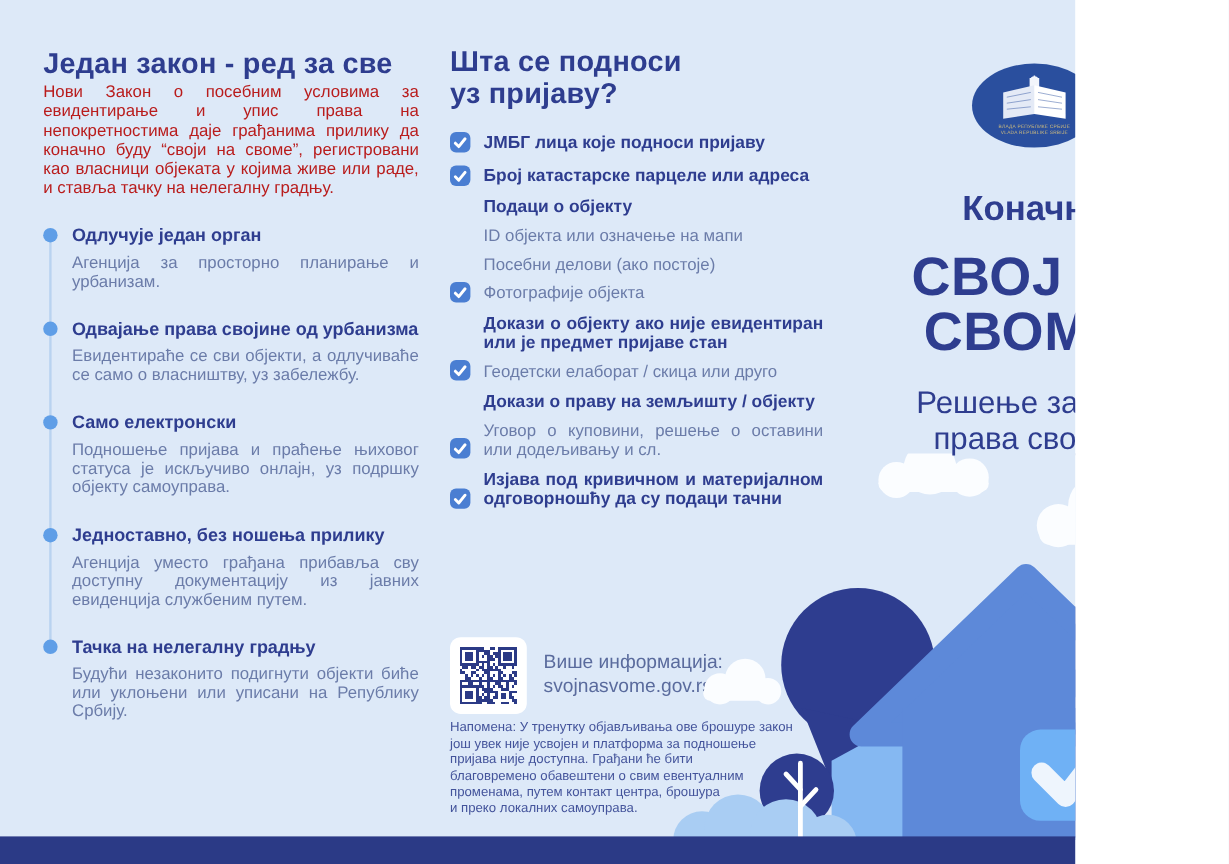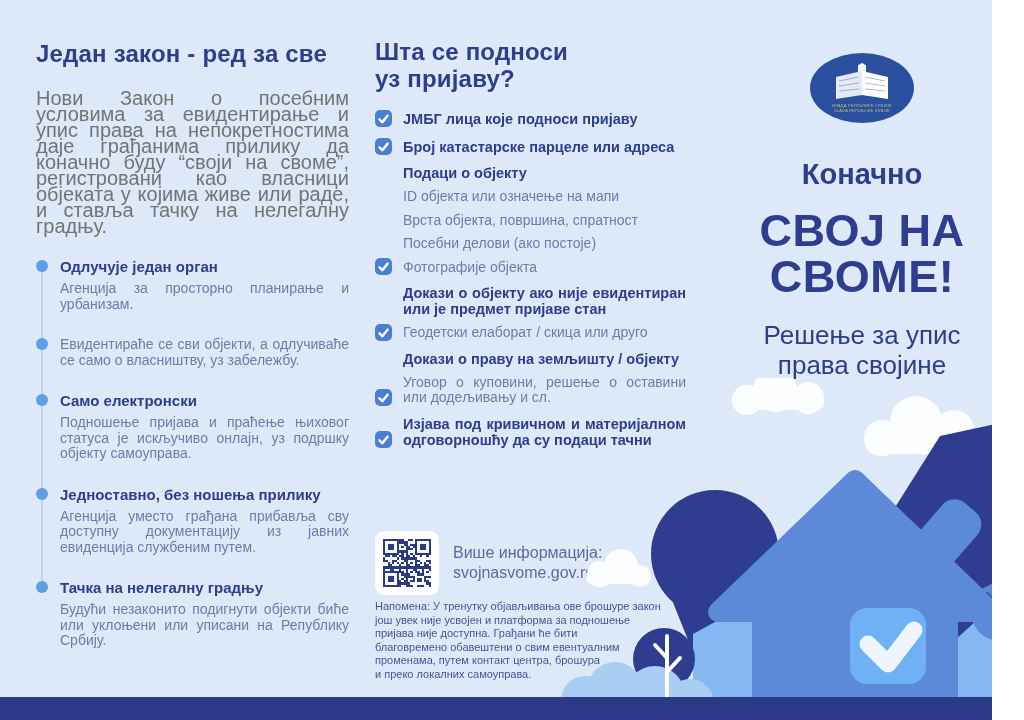--- a/index.html
+++ b/index.html
@@ -1,25 +1,25 @@
 <!DOCTYPE html>
 <html><head>
 <meta charset="utf-8">
 <style>
   html,body{margin:0;padding:0;}
   .page{
-    position:relative;width:992px;height:720px;overflow:hidden;
+    position:relative;width:896px;height:720px;overflow:hidden;
     background:#dde9f8;
     font-family:"Liberation Sans","DejaVu Sans",sans-serif;
     color:#2e3d8f;
   }
   
   .col-left{position:absolute;left:36px;top:40px;width:313px;}
   .h1{font-size:24px;font-weight:700;color:#2e3d8f;letter-spacing:.2px;}
-  .intro{margin-top:22px;font-size:20px;line-height:16px;color:#737373;text-align:justify;}
+  .intro{font-size:14px;line-height:16px;color:#b91c1c;text-align:justify;}
   .timeline{position:relative;margin-top:25px;}
   .timeline .tl-line{position:absolute;left:5px;top:10px;bottom:62px;width:2px;background:#b9d3f0;}
   .t-item{position:relative;padding-left:24px;margin-bottom:25px;}
   .t-dot{position:absolute;left:0;top:1px;width:12px;height:12px;border-radius:50%;background:#5f9ee7;}
   .t-title{font-size:15px;font-weight:700;color:#2e3d8f;line-height:16px;text-align:justify;margin-bottom:6px;}
   .t-body{font-size:14px;line-height:15.5px;color:#6b7ca9;text-align:justify;}
   
   .col-mid{position:absolute;left:375px;top:38px;width:311px;}
   .h1.mid{white-space:pre-line;line-height:27px;}
   .checklist{margin-top:17px;}
@@ -58,20 +58,21 @@
     <div class="timeline">
       <div class="tl-line"></div>
 
       <div class="t-item">
         <span class="t-dot"></span>
         <div class="t-title">Одлучује један орган</div>
         <div class="t-body">Агенција за просторно планирање и урбанизам.</div>
       </div>
       <div class="t-item">
         <span class="t-dot"></span>
+        <div class="t-title">Одвајање права својине од урбанизма</div>
         <div class="t-body">Евидентираће се сви објекти, а одлучиваће се само о власништву, уз забележбу.</div>
       </div>
       <div class="t-item">
         <span class="t-dot"></span>
         <div class="t-title">Само електронски</div>
         <div class="t-body">Подношење пријава и праћење њиховог статуса је искључиво онлајн, уз подршку објекту самоуправа.</div>
       </div>
       <div class="t-item">
         <span class="t-dot"></span>
         <div class="t-title">Једноставно, без ношења прилику</div>
@@ -114,21 +115,20 @@
 
       <div class="c-item">
         <span class="c-box">
           <svg width="13" height="13" viewBox="0 0 16 16">
               <polyline points="3,9 6.5,12.5 13,4.5" fill="none" stroke="#ffffff" stroke-width="3" stroke-linecap="round" stroke-linejoin="round"></polyline>
             </svg>
         </span>
         <div class="c-right">
           <div class="c-label">Подаци о објекту</div>
           <div class="c-sub">ID објекта или означење на мапи</div>
-          <div class="c-sub">Врста објекта, површина, спратност</div>
           <div class="c-sub">Посебни делови (ако постоје)</div>
           <div class="c-sub">Фотографије објекта</div>
         </div>
       </div>
 
       <div class="c-item">
         <span class="c-box">
           <svg width="13" height="13" viewBox="0 0 16 16">
               <polyline points="3,9 6.5,12.5 13,4.5" fill="none" stroke="#ffffff" stroke-width="3" stroke-linecap="round" stroke-linejoin="round"></polyline>
             </svg>

